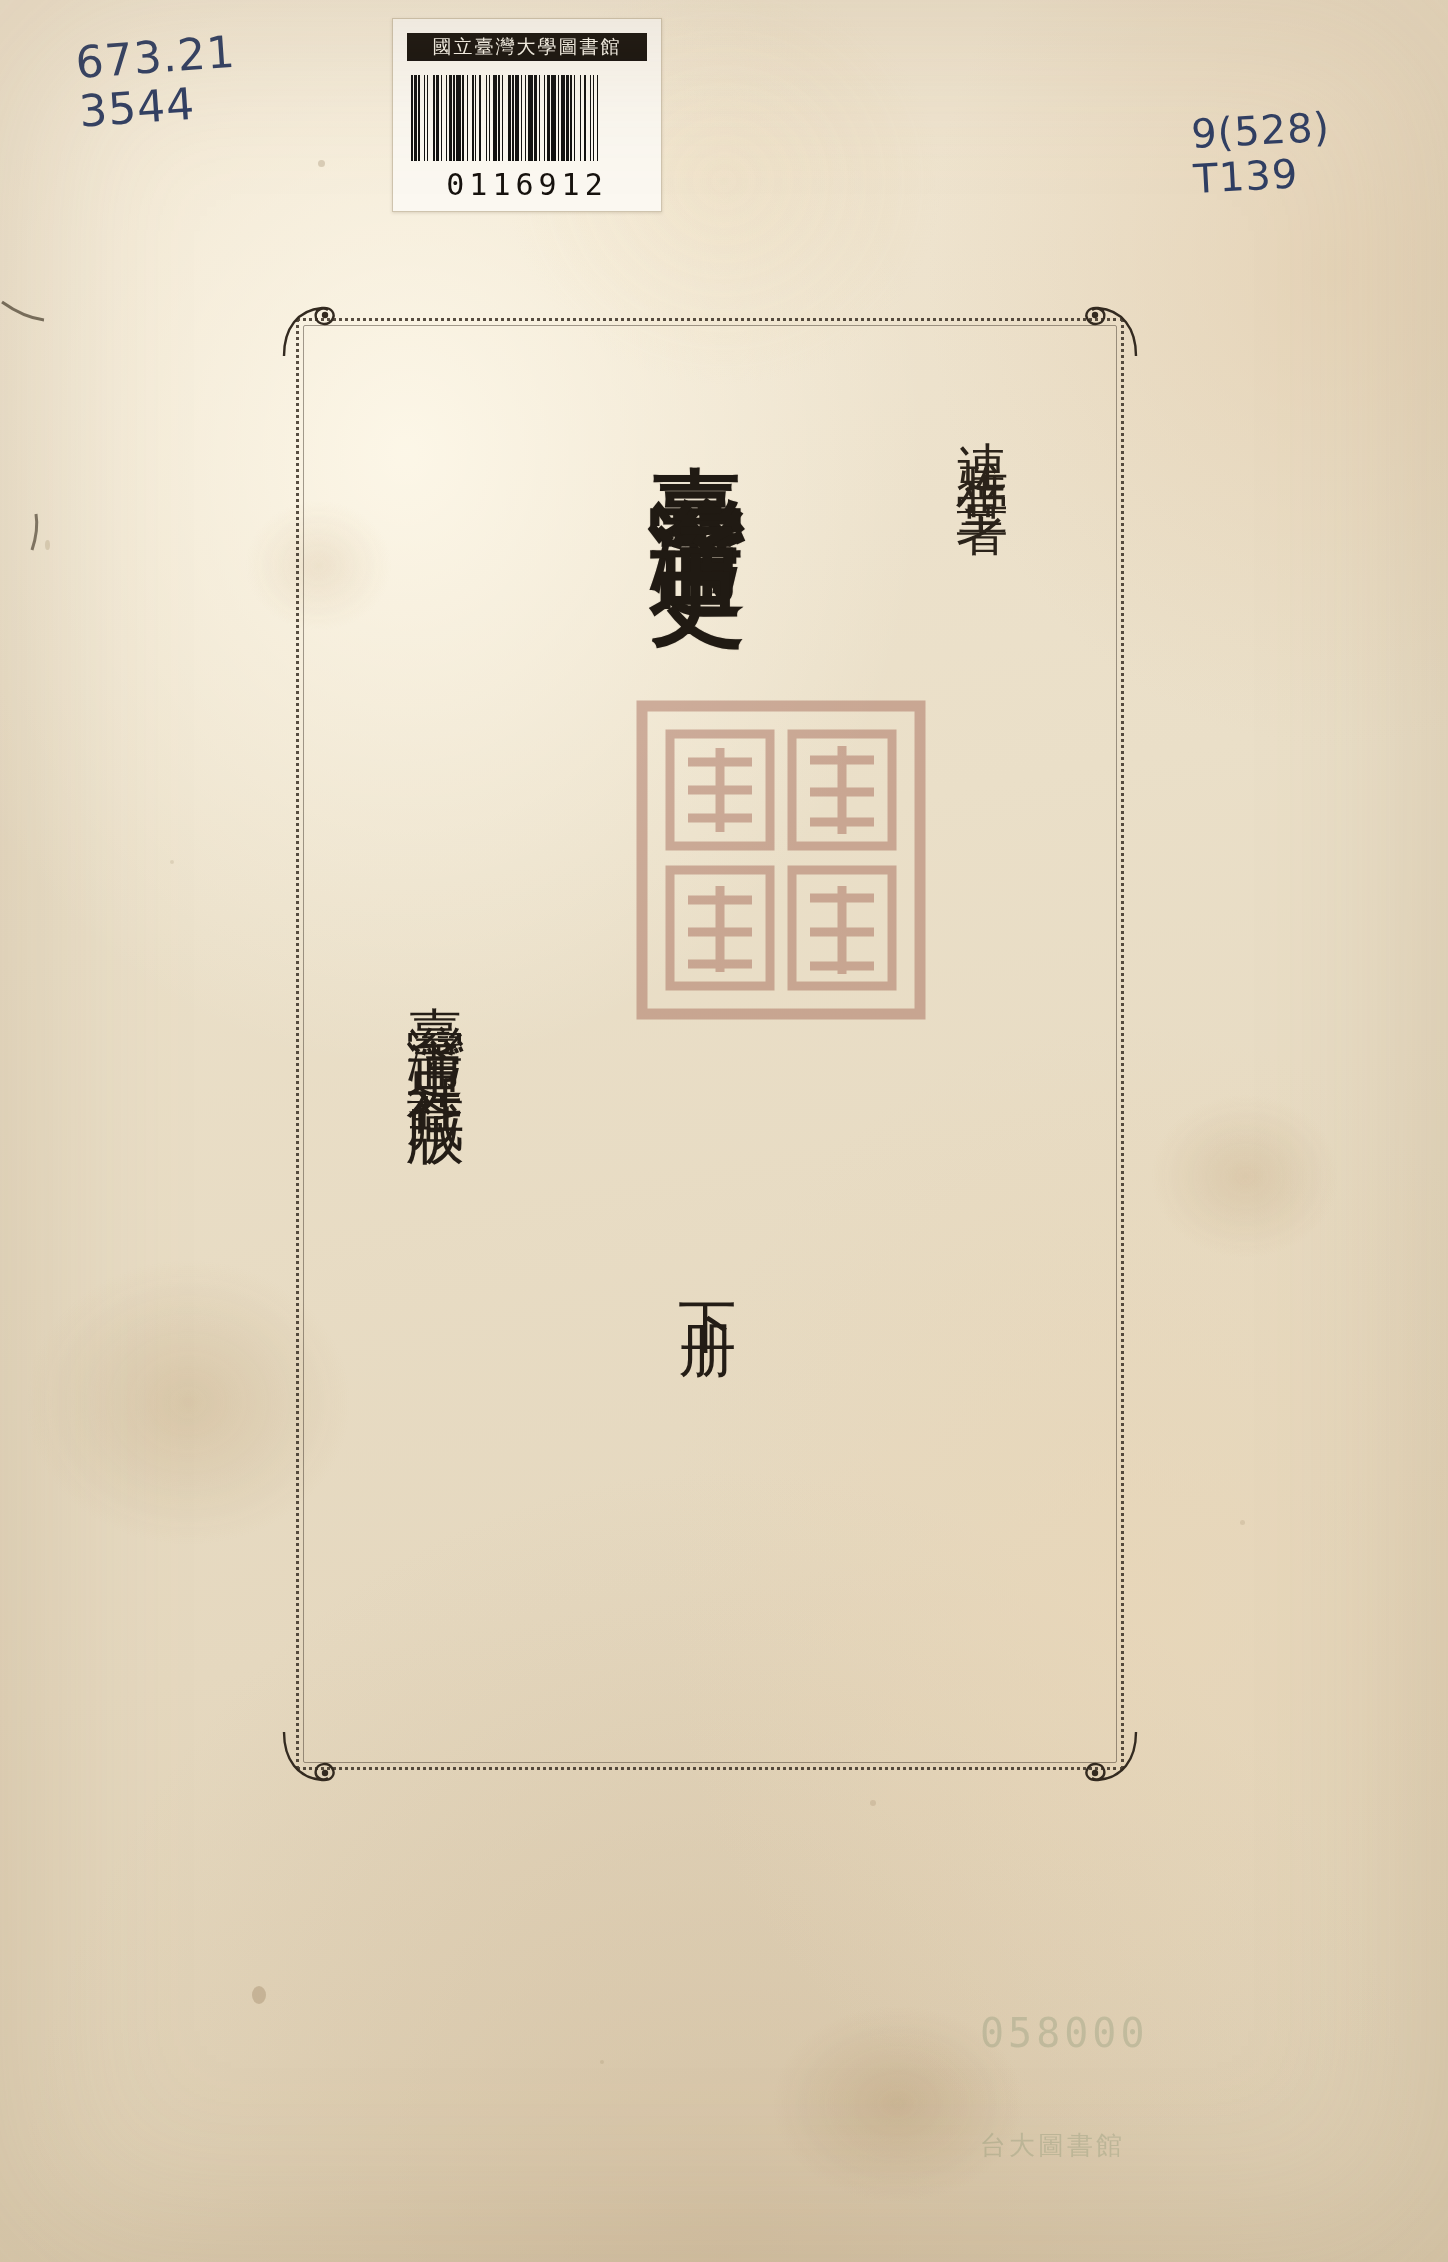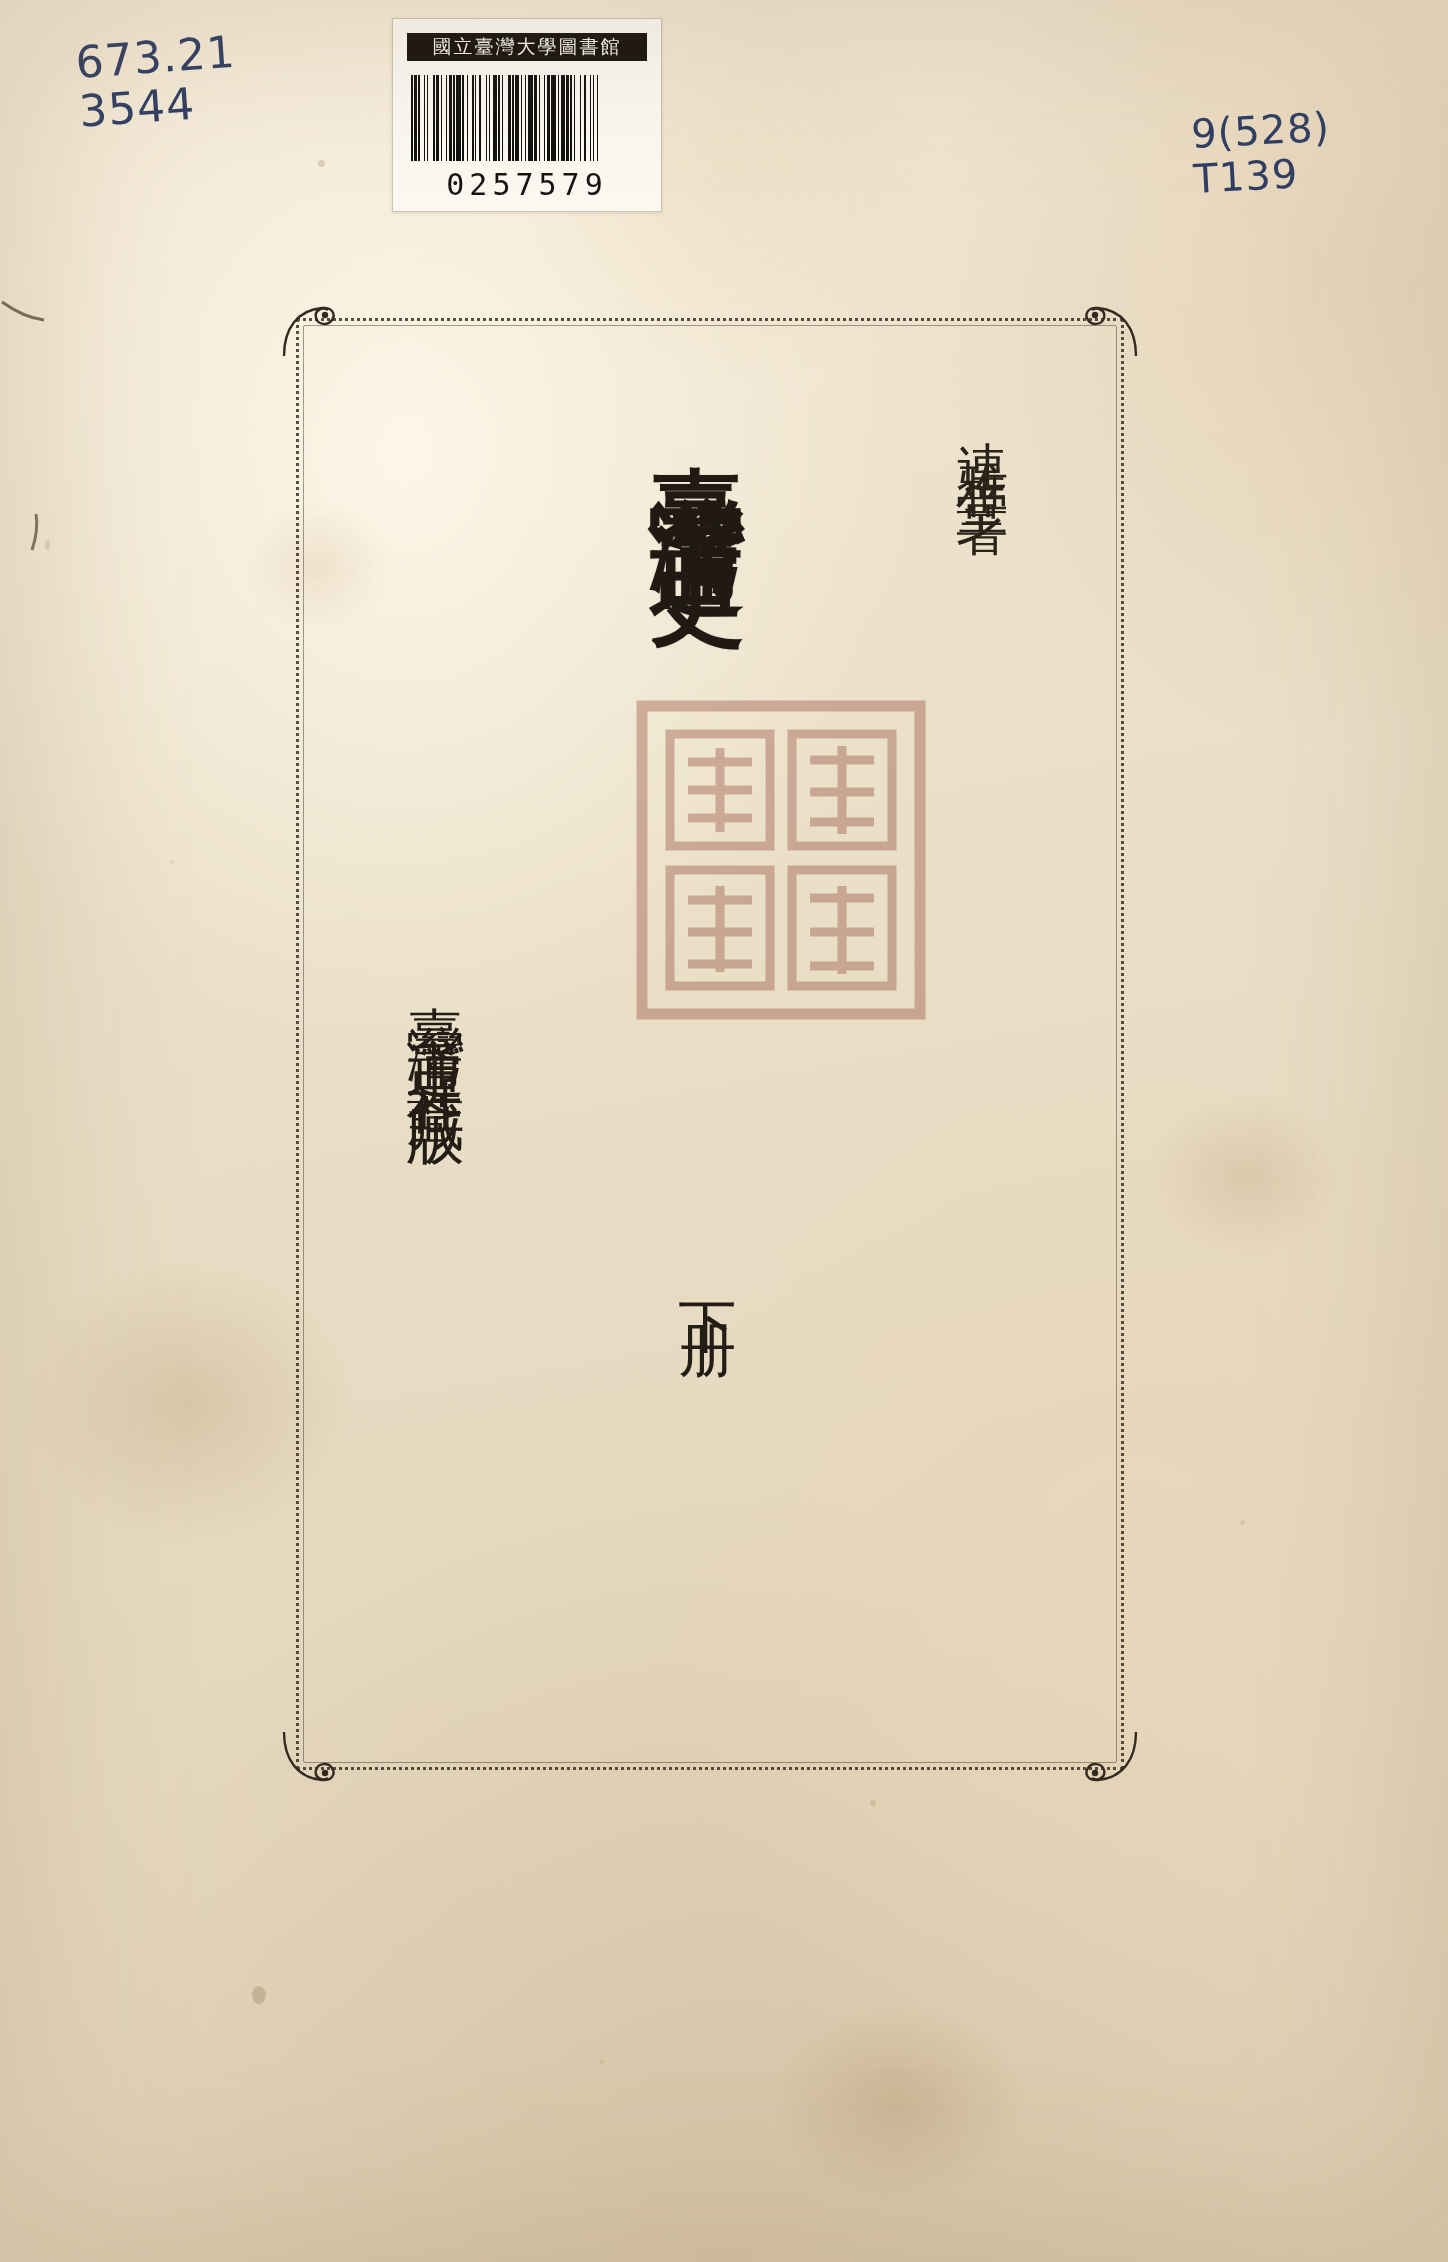--- a/index.html
+++ b/index.html
@@ -345,21 +345,21 @@
         <div class="bar sp" style="width: 3px;"></div>
         <div class="bar" style="width: 2px;"></div>
         <div class="bar sp" style="width: 4px;"></div>
         <div class="bar" style="width: 1px;"></div>
         <div class="bar sp" style="width: 2px;"></div>
         <div class="bar" style="width: 1px;"></div>
         <div class="bar sp" style="width: 3px;"></div>
         <div class="bar" style="width: 1px;"></div>
         <div class="bar sp" style="width: 2px;"></div>
       </div>
-    <div class="barcode-number">0257579</div>
+    <div class="barcode-number">0116912</div>
   </div>
 
   <div class="handwriting hw-left">673.21
 3544</div>
   <div class="handwriting hw-right">9(528)
 T139</div>
 
   <div class="frame">
     <div class="frame-border"></div>
     <div class="frame-border inner"></div>
@@ -416,15 +416,19 @@
         <line x1="206" y1="186" x2="206" y2="274"></line>
       </g>
     </svg>
   </div>
 
   <div class="vtext title-main">臺灣通史</div>
   <div class="vtext author">連雅堂著</div>
   <div class="vtext volume">下册</div>
   <div class="vtext publisher">臺灣通史社藏版</div>
 
+  <div class="ghost-stamp">
+    <div class="ghost-num">058000</div>
+    <div class="ghost-text">台大圖書館</div>
+  </div>
 
   <div class="paper-vignette"></div>
 </div>
 
 </body></html>

